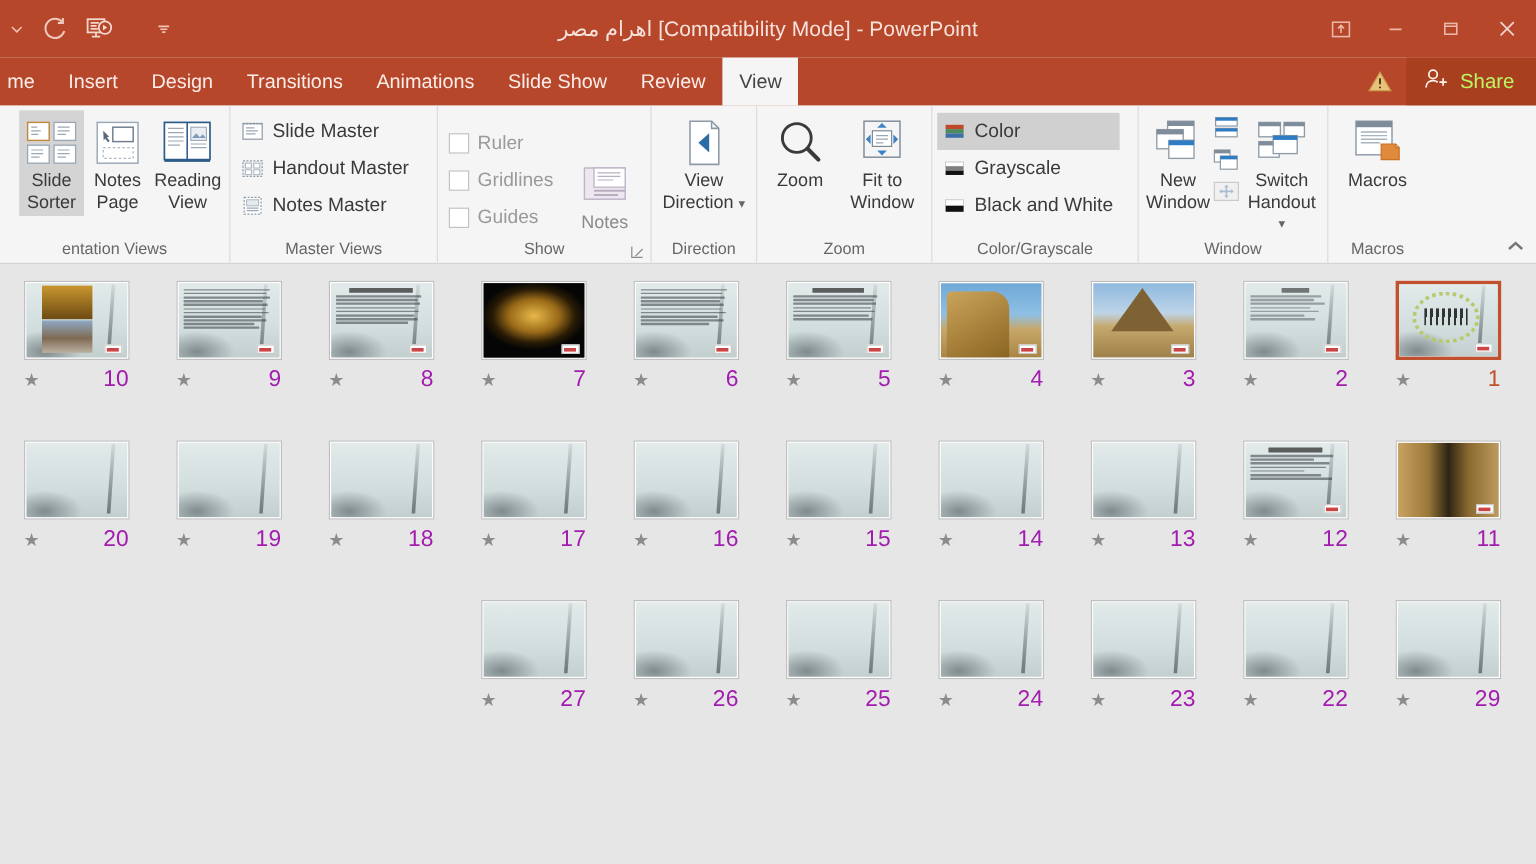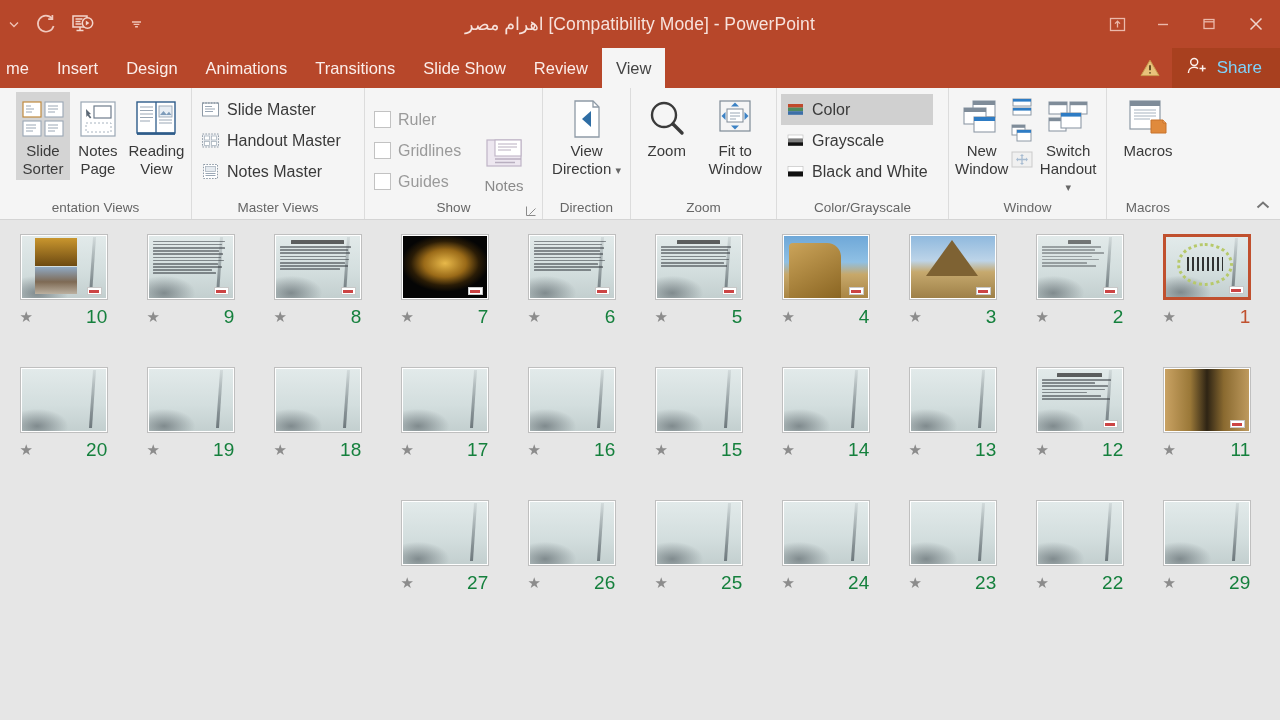--- a/index.html
+++ b/index.html
@@ -83,21 +83,21 @@
   }
   .warn-btn {
     width: 44px; height: 40px;
     display: flex; align-items: center; justify-content: center;
   }
   .share-btn {
     display: flex; align-items: center; gap: 9px;
     height: 40px;
     padding: 0 18px 0 14px;
     background: #A8401F;
-    color: #7dd3fc;
+    color: #bef264;
     font-size: 17px;
   }
 
   
   .ribbon {
     position: relative;
     height: 132px;
     background: #F5F5F5;
     border-bottom: 1px solid #D4D4D4;
     display: flex;
@@ -237,21 +237,21 @@
     align-items: center;
     width: 88px;
     margin-top: 6px;
     font-size: 18px;
     color: #4A4A4A;
   }
   .caption .star { color: #8C8C8C; font-size: 15px; }
   .caption .num {
     margin-left: auto;
     font-size: 19px;
-    color: #15803d;
+    color: #a21caf;
     letter-spacing: .2px;
   }
   .caption.sel .num { color: #C0502E; }
 
   
   .tx {
     position: absolute; inset: 0;
     z-index: 2;
     padding: 3px 4px 0 4px;
   }
@@ -345,22 +345,22 @@
           <path d="M3.5 3.5l11 11M14.5 3.5l-11 11" stroke="#EFD5CE" stroke-width="1.5"></path>
         </svg>
     </div>
   </div>
 </div>
 
 <div class="tabbar">
   <div class="tab first">me</div>
   <div class="tab">Insert</div>
   <div class="tab">Design</div>
+  <div class="tab">Transitions</div>
   <div class="tab">Animations</div>
-  <div class="tab">Transitions</div>
   <div class="tab">Slide Show</div>
   <div class="tab">Review</div>
   <div class="tab active">View</div>
 
 
   <div class="tab-right">
     <div class="warn-btn">
       <svg width="22" height="20" viewBox="0 0 22 20">
         <path d="M11 2.2l9 15.4H2z" fill="#E8C27A" stroke="#C99C4E" stroke-width="1"></path>
         <path d="M11 7.2v5M11 14.2v1.3" stroke="#4A3410" stroke-width="1.6"></path>

